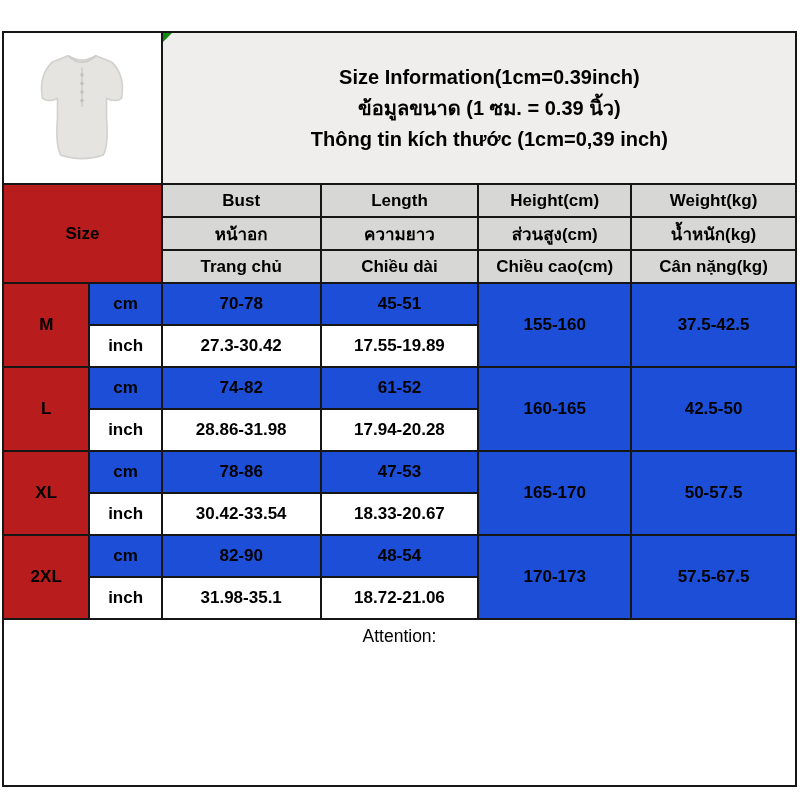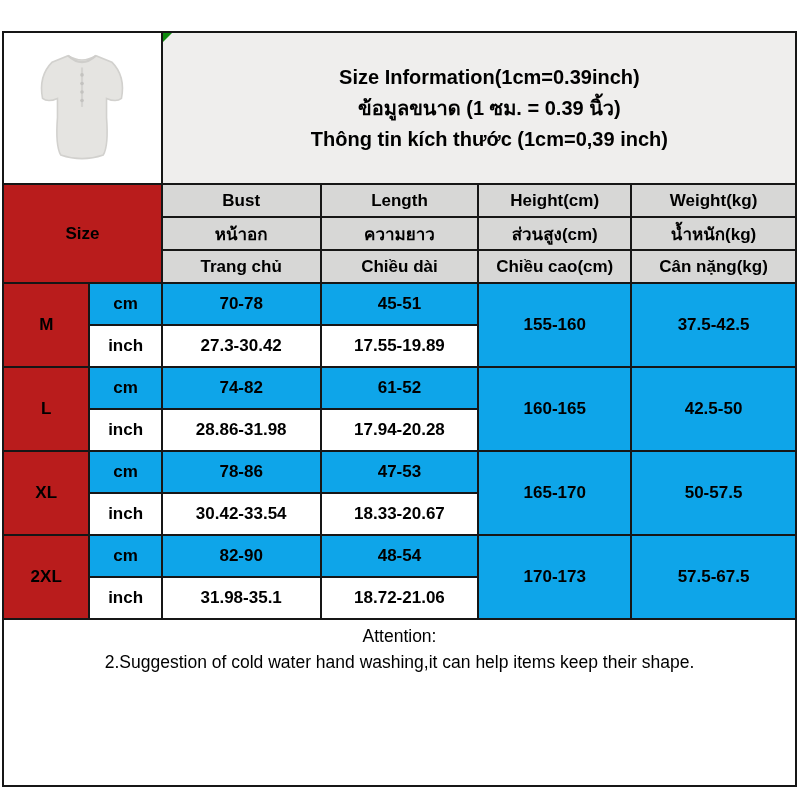--- a/index.html
+++ b/index.html
@@ -10,21 +10,21 @@
       font-weight:bold;font-size:17px;padding:0;overflow:hidden;}
   .c-size{width:86px}.c-unit{width:72px}.c-bust{width:158px}.c-len{width:157px}.c-hgt{width:152px}.c-wgt{width:164px}
   td.image-cell{background:#ffffff;height:150px;}
   td.title-cell{background:#efeeed;position:relative;}
   .title-line{font-weight:bold;font-size:20px;line-height:1.55;padding-left:21px;}
   .corner{position:absolute;left:0;top:0;width:0;height:0;
       border-top:9px solid #0e8a0e;border-right:9px solid transparent;}
   td.hdr{background:#d7d7d6;height:31px;}
   td.size-col{background:#b91c1c;font-size:19px;}
   td.unit{height:40px;}
-  td.g{background:#0ea5e9;margin-top:14px;}
+  td.g{background:#1d4ed8;margin-top:14px;}
   td.w{background:#ffffff;}
   .attention{border:2px solid #161616;border-top:none;min-height:156px;
       padding:3px 7px 6px 7px;font-size:17.5px;line-height:1.5;text-align:center;
       font-family:"Liberation Sans","DejaVu Sans",sans-serif;}
   .shirt-wrap{display:flex;align-items:center;justify-content:center;height:150px;}
 </style>
 </head>
 <body>
 
 <div class="sheet">
@@ -134,15 +134,14 @@
     <tr>
       <td class="unit w">inch</td>
       <td class="w">31.98-35.1</td>
       <td class="w">18.72-21.06</td>
     </tr>
   </tbody>
     </table>
 
   <div class="attention">
     <div>Attention:</div>
-    <div>2.Suggestion of cold water hand washing,it can help items keep their shape.</div>
   </div>
 </div>
 
 </body></html>

